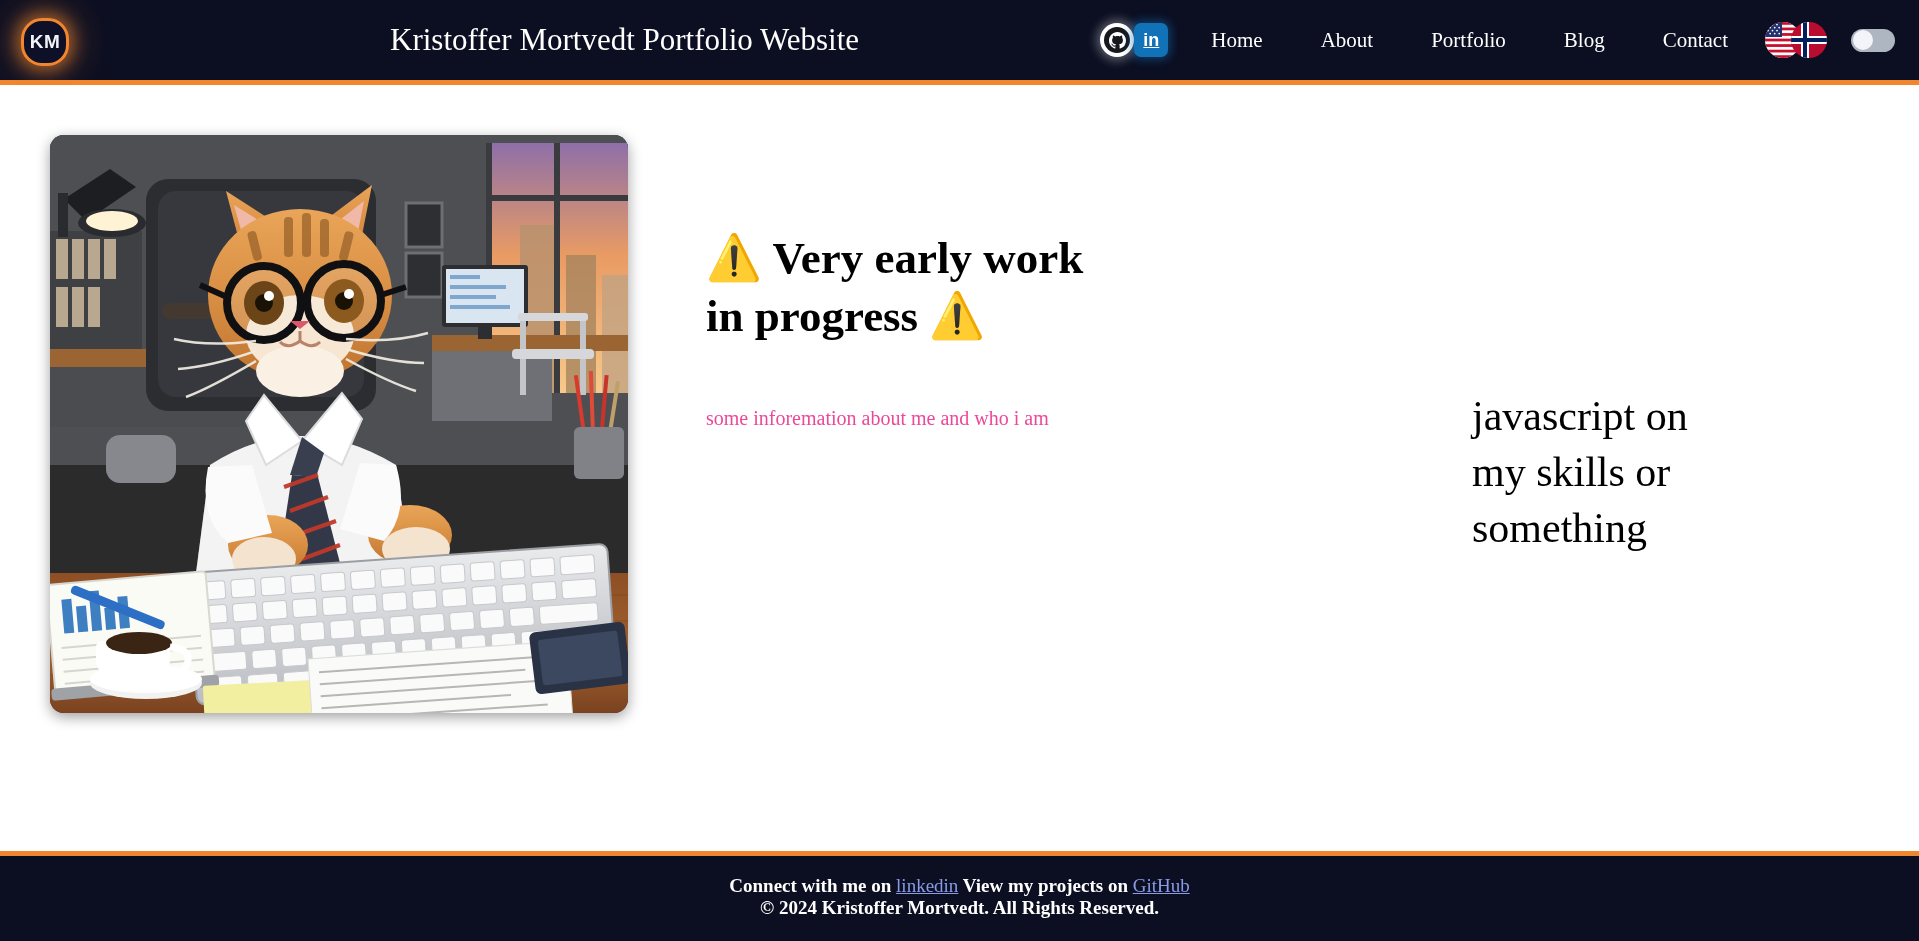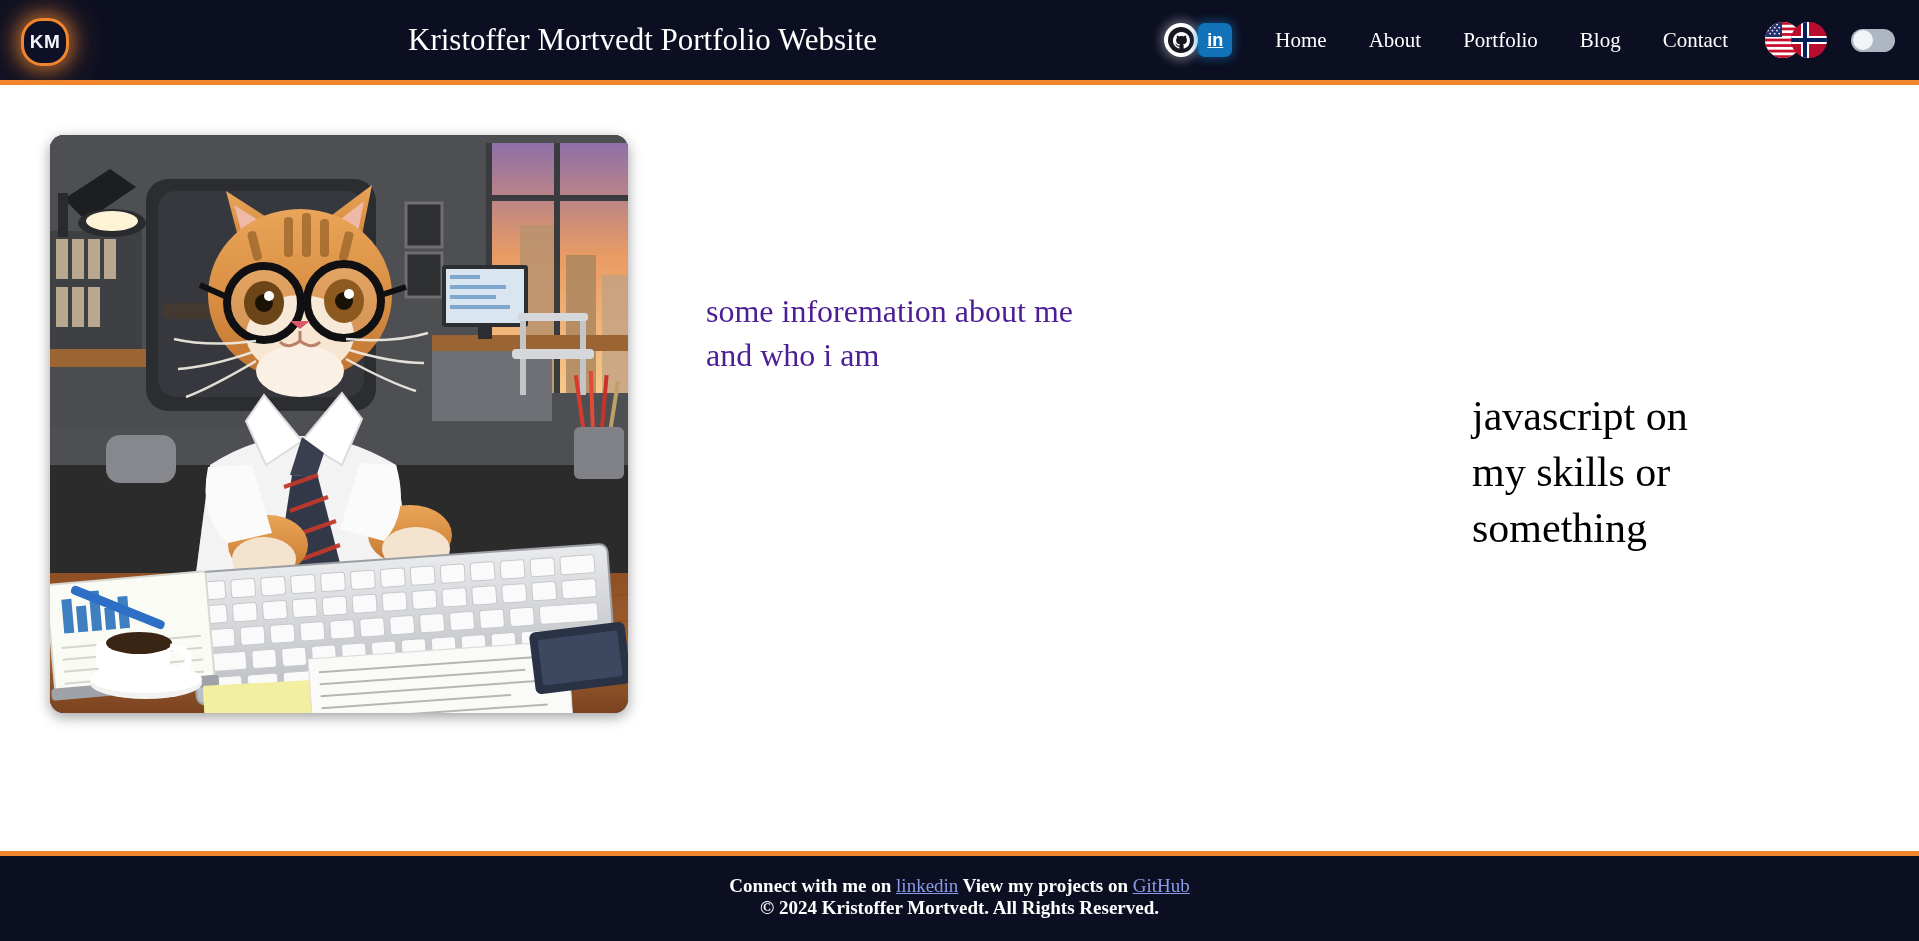--- a/index.html
+++ b/index.html
@@ -48,21 +48,21 @@
   .logo-text {
     color: #F3F4F8;
     font-family: "Liberation Sans", sans-serif;
     font-weight: bold;
     font-size: 19px;
     letter-spacing: 0.5px;
   }
 
   .site-title {
     position: absolute;
-    left: 408px;
+    left: 390px;
     top: 50%;
     transform: translateY(-50%);
     color: #FFFFFF;
     font-size: 31px;
     font-family: "Liberation Serif", serif;
     white-space: nowrap;
   }
 
   .nav-right {
     position: absolute;
@@ -95,21 +95,21 @@
     background: #1172B8;
     display: flex; align-items: center; justify-content: center;
     color: #FFFFFF;
     font-family: "Liberation Sans", sans-serif;
     font-weight: bold;
     font-size: 18px;
     line-height: 1;
     box-shadow: 0 0 9px 3px rgba(17,114,184,0.45);
   }
 
-  .nav-links { display: flex; align-items: center; gap: 0px; }
+  .nav-links { display: flex; align-items: center; gap: 16px; }
   .nav-link {
     color: #FFFFFF;
     font-size: 21px;
     font-family: "Liberation Serif", serif;
     text-decoration: none;
     padding: 4px 21px;
     white-space: nowrap;
   }
 
   .flags {
@@ -170,23 +170,23 @@
   }
   .intro-heading {
     font-size: 45px;
     font-weight: bold;
     line-height: 1.28;
     color: #000000;
     font-family: "Liberation Serif", serif;
   }
   .intro-para {
     margin-top: 60px;
-    font-size: 32px;
+    font-size: 20px;
     line-height: 1.36;
-    color: #4c1d95;
+    color: #ec4899;
     font-family: "Liberation Serif", serif;
   }
 
   .skills-block {
     position: absolute;
     left: 1472px;
     top: 304px;
     width: 270px;
     font-size: 42px;
     line-height: 1.33;
@@ -595,20 +595,21 @@
             <path d="M10 62 H236"></path>
         </g>
       </g>
 
       <rect x="482" y="492" width="96" height="62" rx="6" fill="#2A3246" transform="rotate(-7 530 522)"></rect>
       <rect x="490" y="500" width="80" height="46" rx="3" fill="#3B4860" transform="rotate(-7 530 522)"></rect>
     </svg>
   </div>
 
   <div class="intro-block">
+    <div class="intro-heading">⚠️ Very early work in progress ⚠️</div>
     <div class="intro-para">some inforemation about me and who i am</div>
   </div>
 
   <div class="skills-block">javascript on my skills or something</div>
 
   <div class="companies">
     <div class="companies-title">Company's i worked at</div>
     <div class="companies-list">Opero - Aker Solutions - Vakt&amp;alarm</div>
   </div>
 

